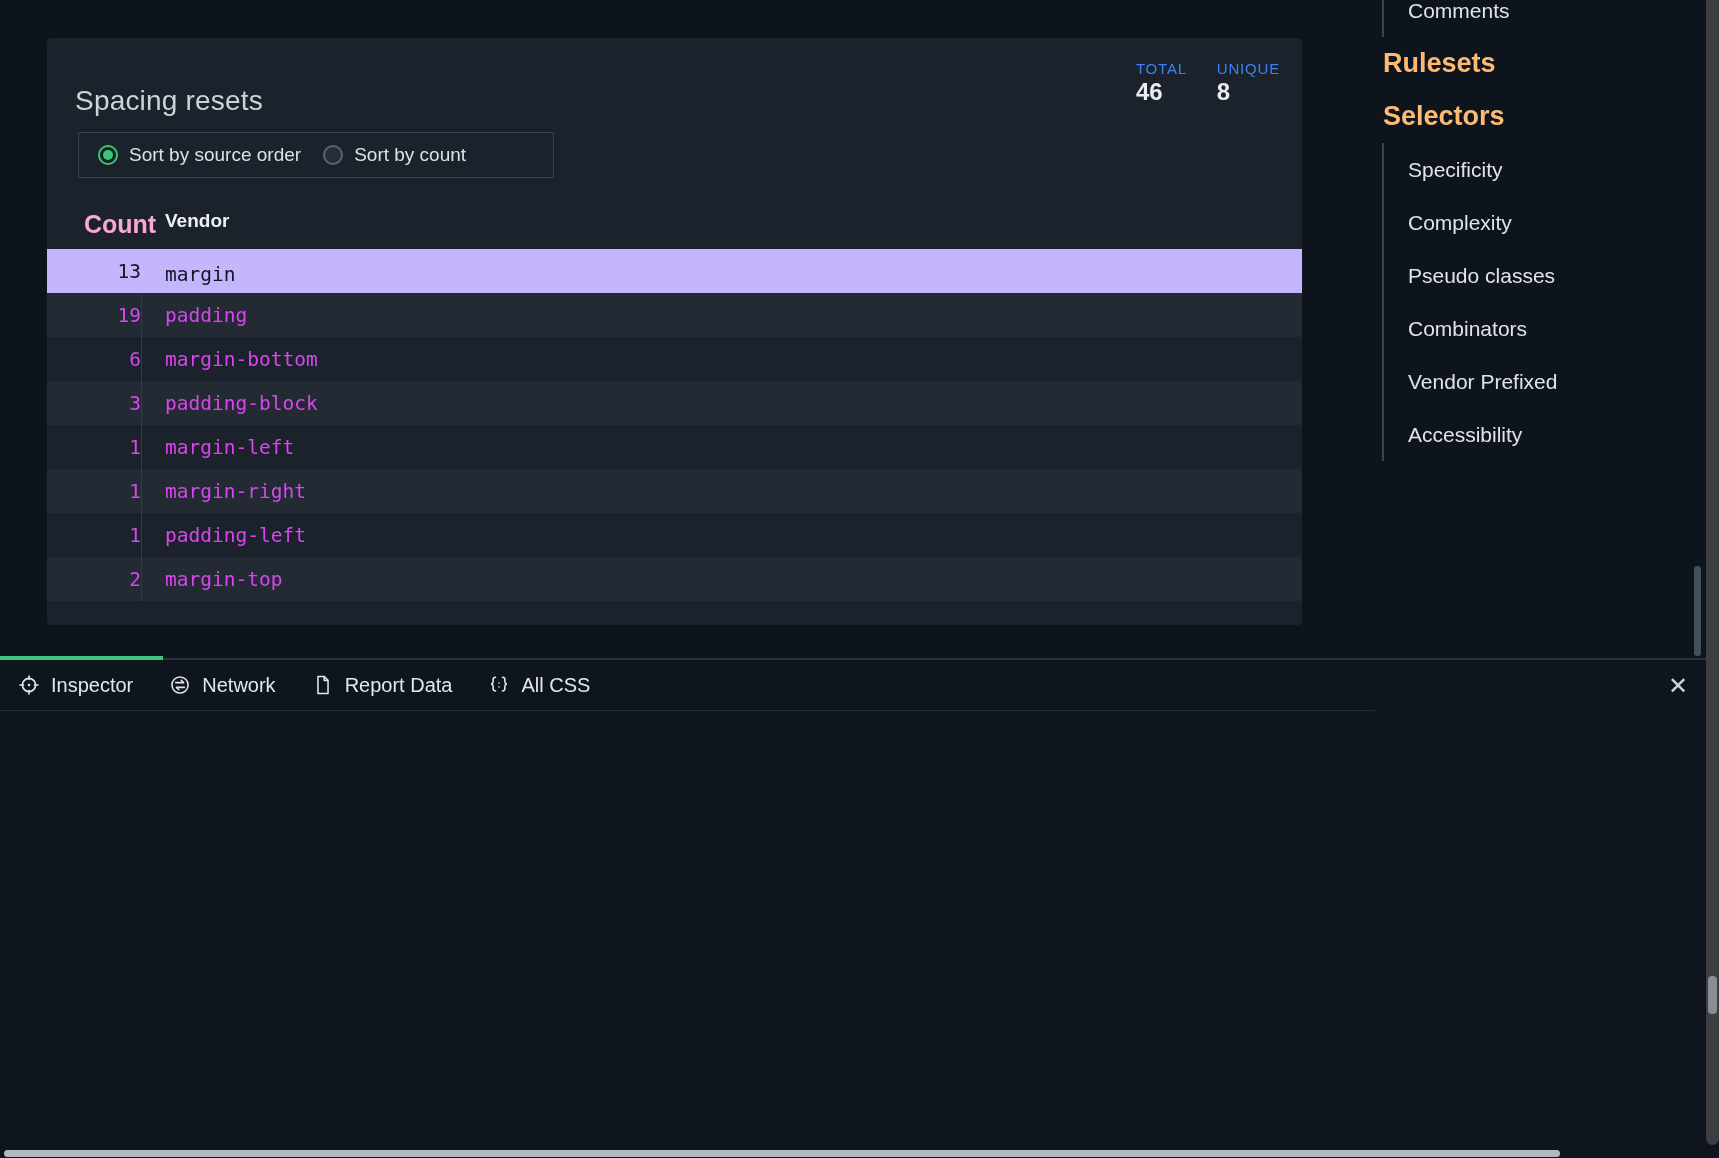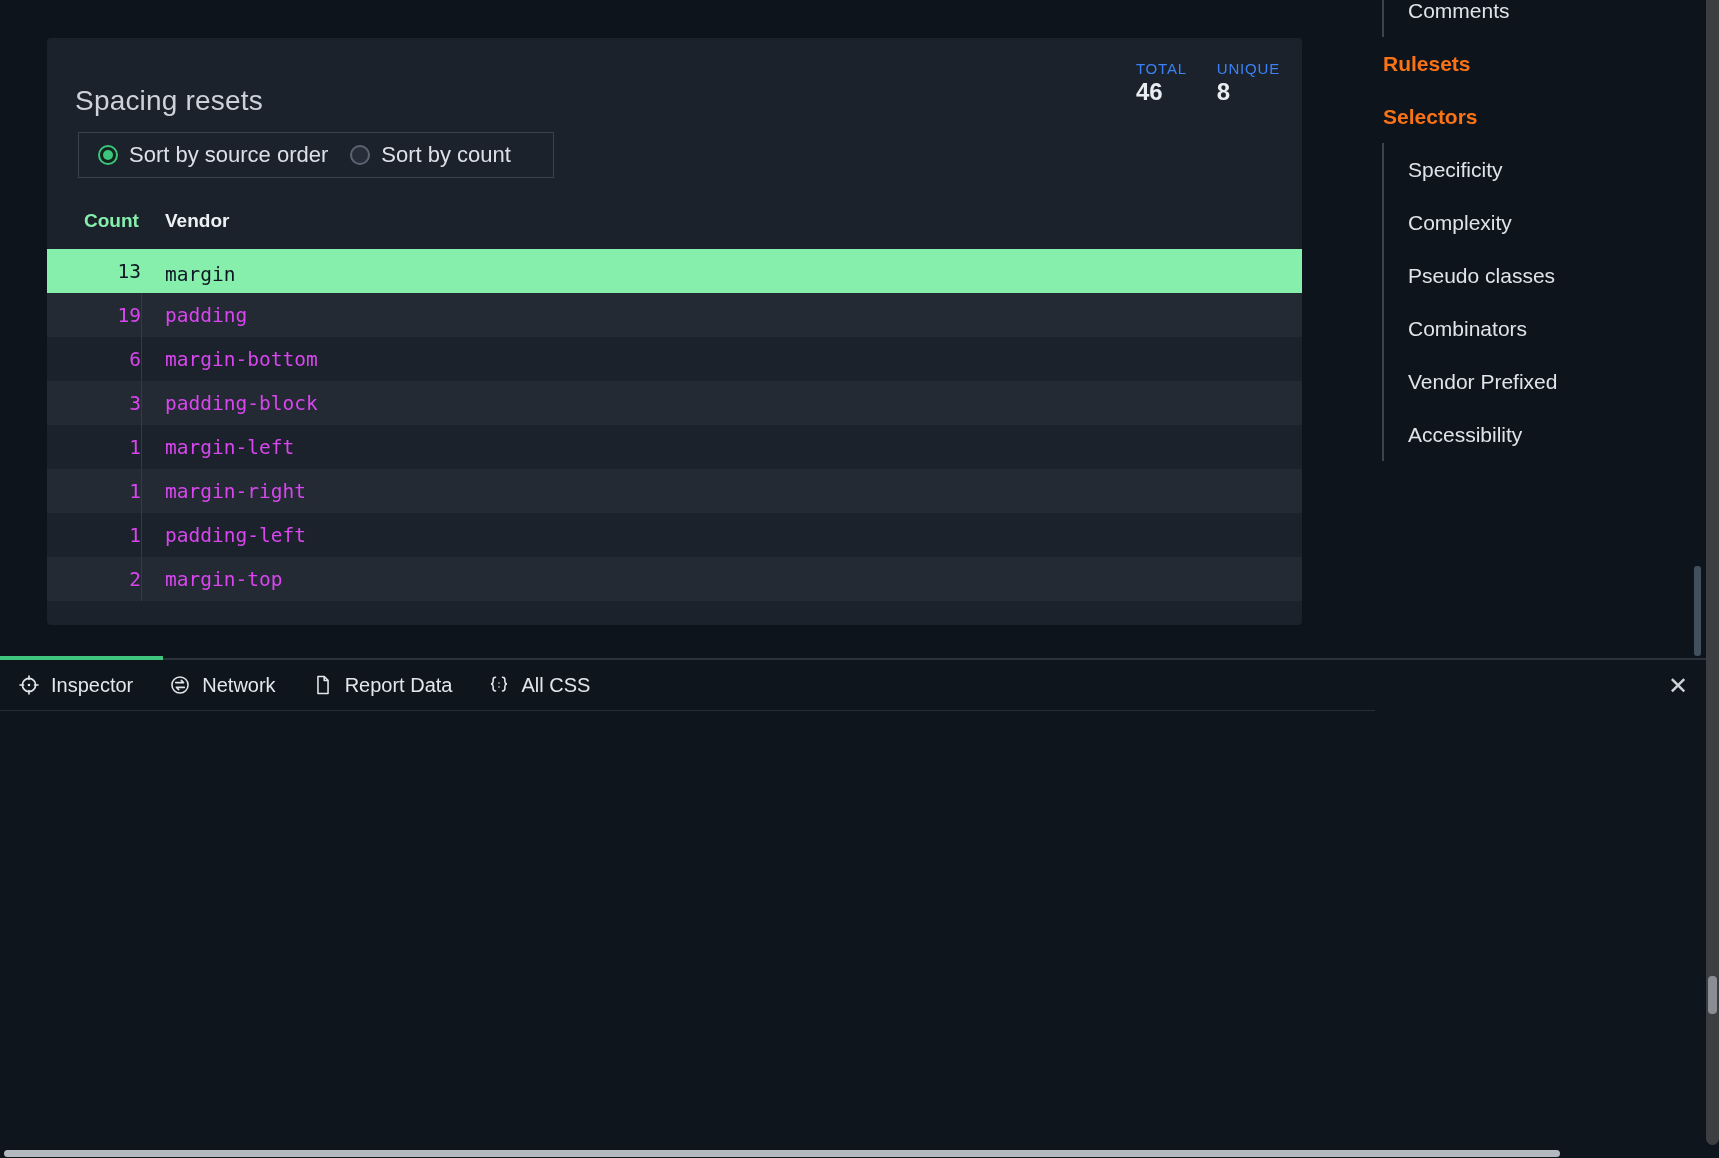--- a/index.html
+++ b/index.html
@@ -12,44 +12,44 @@
   .card { position:absolute; left:47px; top:38px; width:1255px; height:587px;
     background:#1b222c; border-radius:4px; }
   .card-title { position:absolute; left:28px; top:47px; font-size:28px; font-weight:400;
     color:#cdd3d9; letter-spacing:.2px; }
   .stats { position:absolute; right:22px; top:22px; display:flex; gap:30px; }
   .stat-label { font-size:15px; letter-spacing:.8px; color:#3b82f6; }
   .stat-value { font-size:24px; font-weight:700; color:#e9edf1; margin-top:1px; }
 
   .sortbox { position:absolute; left:31px; top:94px; width:476px; height:46px;
     border:1px solid #3a424e; display:flex; align-items:center; padding-left:8px; }
-  .radio-opt { display:flex; align-items:center; gap:11px; font-size:22px; color:#dce1e7;
+  .radio-opt { display:flex; align-items:center; gap:11px; font-size:19px; color:#dce1e7;
     padding:0 11px; cursor:default; }
   .radio { width:20px; height:20px; border-radius:50%; position:relative; flex:none; }
   .radio-opt.sel .radio { border:2px solid #3cc57c; background:#14231c; }
   .radio-opt.sel .radio::after { content:""; position:absolute; left:3px; top:3px;
     width:10px; height:10px; border-radius:50%; background:#3cc57c; }
   .radio-opt.unsel .radio { border:2px solid #5b6470; background:#272d39; }
 
   .thead { position:absolute; left:0; top:163px; width:100%; height:48px; }
-  .th-count { position:absolute; left:37px; top:9px; font-size:19px; font-weight:700; color:#86efac; }
+  .th-count { position:absolute; left:37px; top:9px; font-size:25px; font-weight:700; color:#f9a8d4; }
   .th-value { position:absolute; left:118px; top:9px; font-size:19px; font-weight:700; color:#eef1f4; }
   .toprows { position:absolute; left:0; top:211px; width:100%; }
   .trow { display:flex; align-items:center; height:44px; font-size:19.5px; color:#d946ef; }
   .trow.alt { background:#232a34; }
-  .trow.sel { background:#86efac; color:#0e1723; }
+  .trow.sel { background:#c4b5fd; color:#0e1723; }
   .tcount { width:94px; text-align:right; flex:none; }
   .tvalue { border-left:1px solid #333b46; padding-left:23px; margin-left:0; height:100%;
     display:flex; align-items:center; flex:1; }
   .trow.sel .tvalue { border-left-color:transparent;margin-top:7px; }
 
   
   .sidebar { position:absolute; left:1360px; top:-16px; width:344px; }
   .side-row { height:53px; display:flex; align-items:center; }
-  .side-header { padding-left:23px; font-size:21px; font-weight:700; color:#f97316; }
+  .side-header { padding-left:23px; font-size:27px; font-weight:700; color:#fdba74; }
   .side-group { border-left:2px solid #3a4450; margin-left:22px; }
   .side-item { padding-left:24px; font-size:21px; color:#e0e4e9; cursor:default; }
   .side-scroll-thumb { position:absolute; left:1694px; top:566px; width:7px; height:90px;
     background:#41505c; border-radius:3px; }
 
   
   .bottom { position:absolute; left:0; top:660px; width:1719px; height:498px; background:#0f151c; }
   .panel-topline { position:absolute; left:0; top:658px; width:1706px; height:2px; background:#2b323c; }
   .tab-indicator { position:absolute; left:0; top:656px; width:163px; height:5px; background:#3fc57e; }
 

